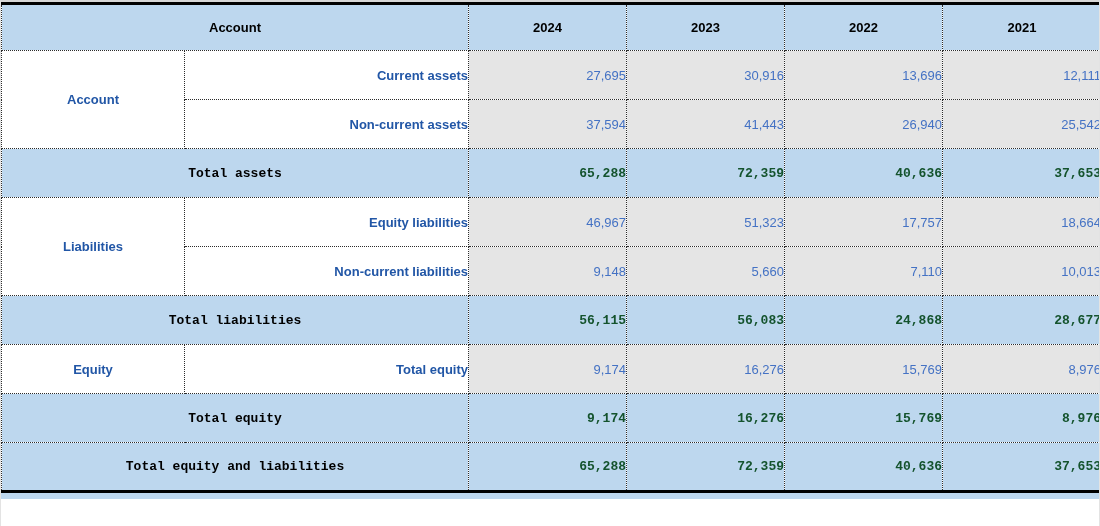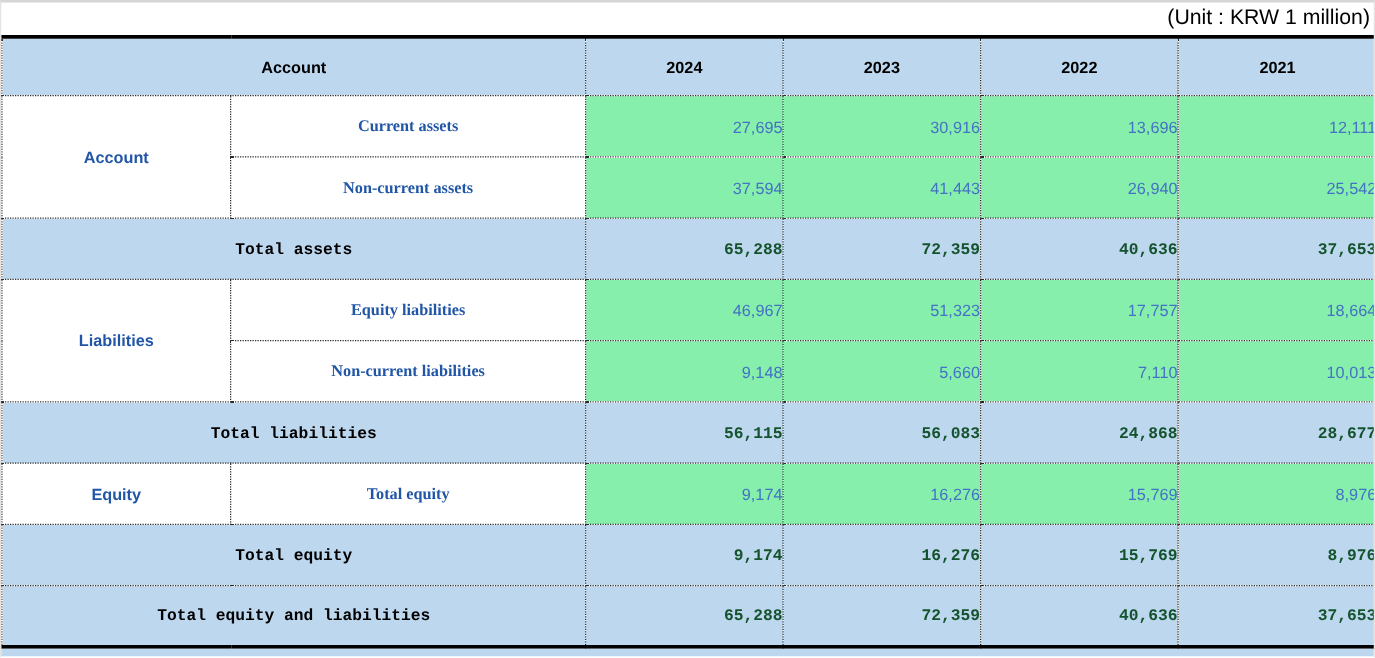--- a/index.html
+++ b/index.html
@@ -55,27 +55,26 @@
     background: #ffffff;
     color: var(--label-blue, #2156A6);
     font-weight: bold;
     text-align: center;
   }
   
   td.lbl {
     background: #ffffff;
     color: var(--label-blue, #2156A6);
     font-weight: bold;
-    text-align: center;
+    text-align: right;
     padding-left: 11px;
-    font-family: Liberation Serif, serif;
   }
   
   td.val {
-    background: #86efac;
+    background: #e5e5e5;
     color: var(--value-blue, #4472C4);
     text-align: right;
     padding-right: 30px;
     font-weight: normal;
   }
   
   tr.total td {
     background: var(--header-bg, #BDD7EE);
     color: #000000;
     font-weight: bold;
@@ -86,21 +85,20 @@
   .bottom-strip {
     height: 6px;
     background: var(--header-bg, #BDD7EE);
   }
 </style>
 </head>
 <body>
 
 <div class="page">
 
-  <div class="unit-note">(Unit : KRW 1 million)</div>
 
   <table class="fin">
     <colgroup>
       <col style="width:183px">
       <col style="width:284px">
       <col style="width:158px">
       <col style="width:158px">
       <col style="width:158px">
       <col style="width:159px">
     </colgroup>

